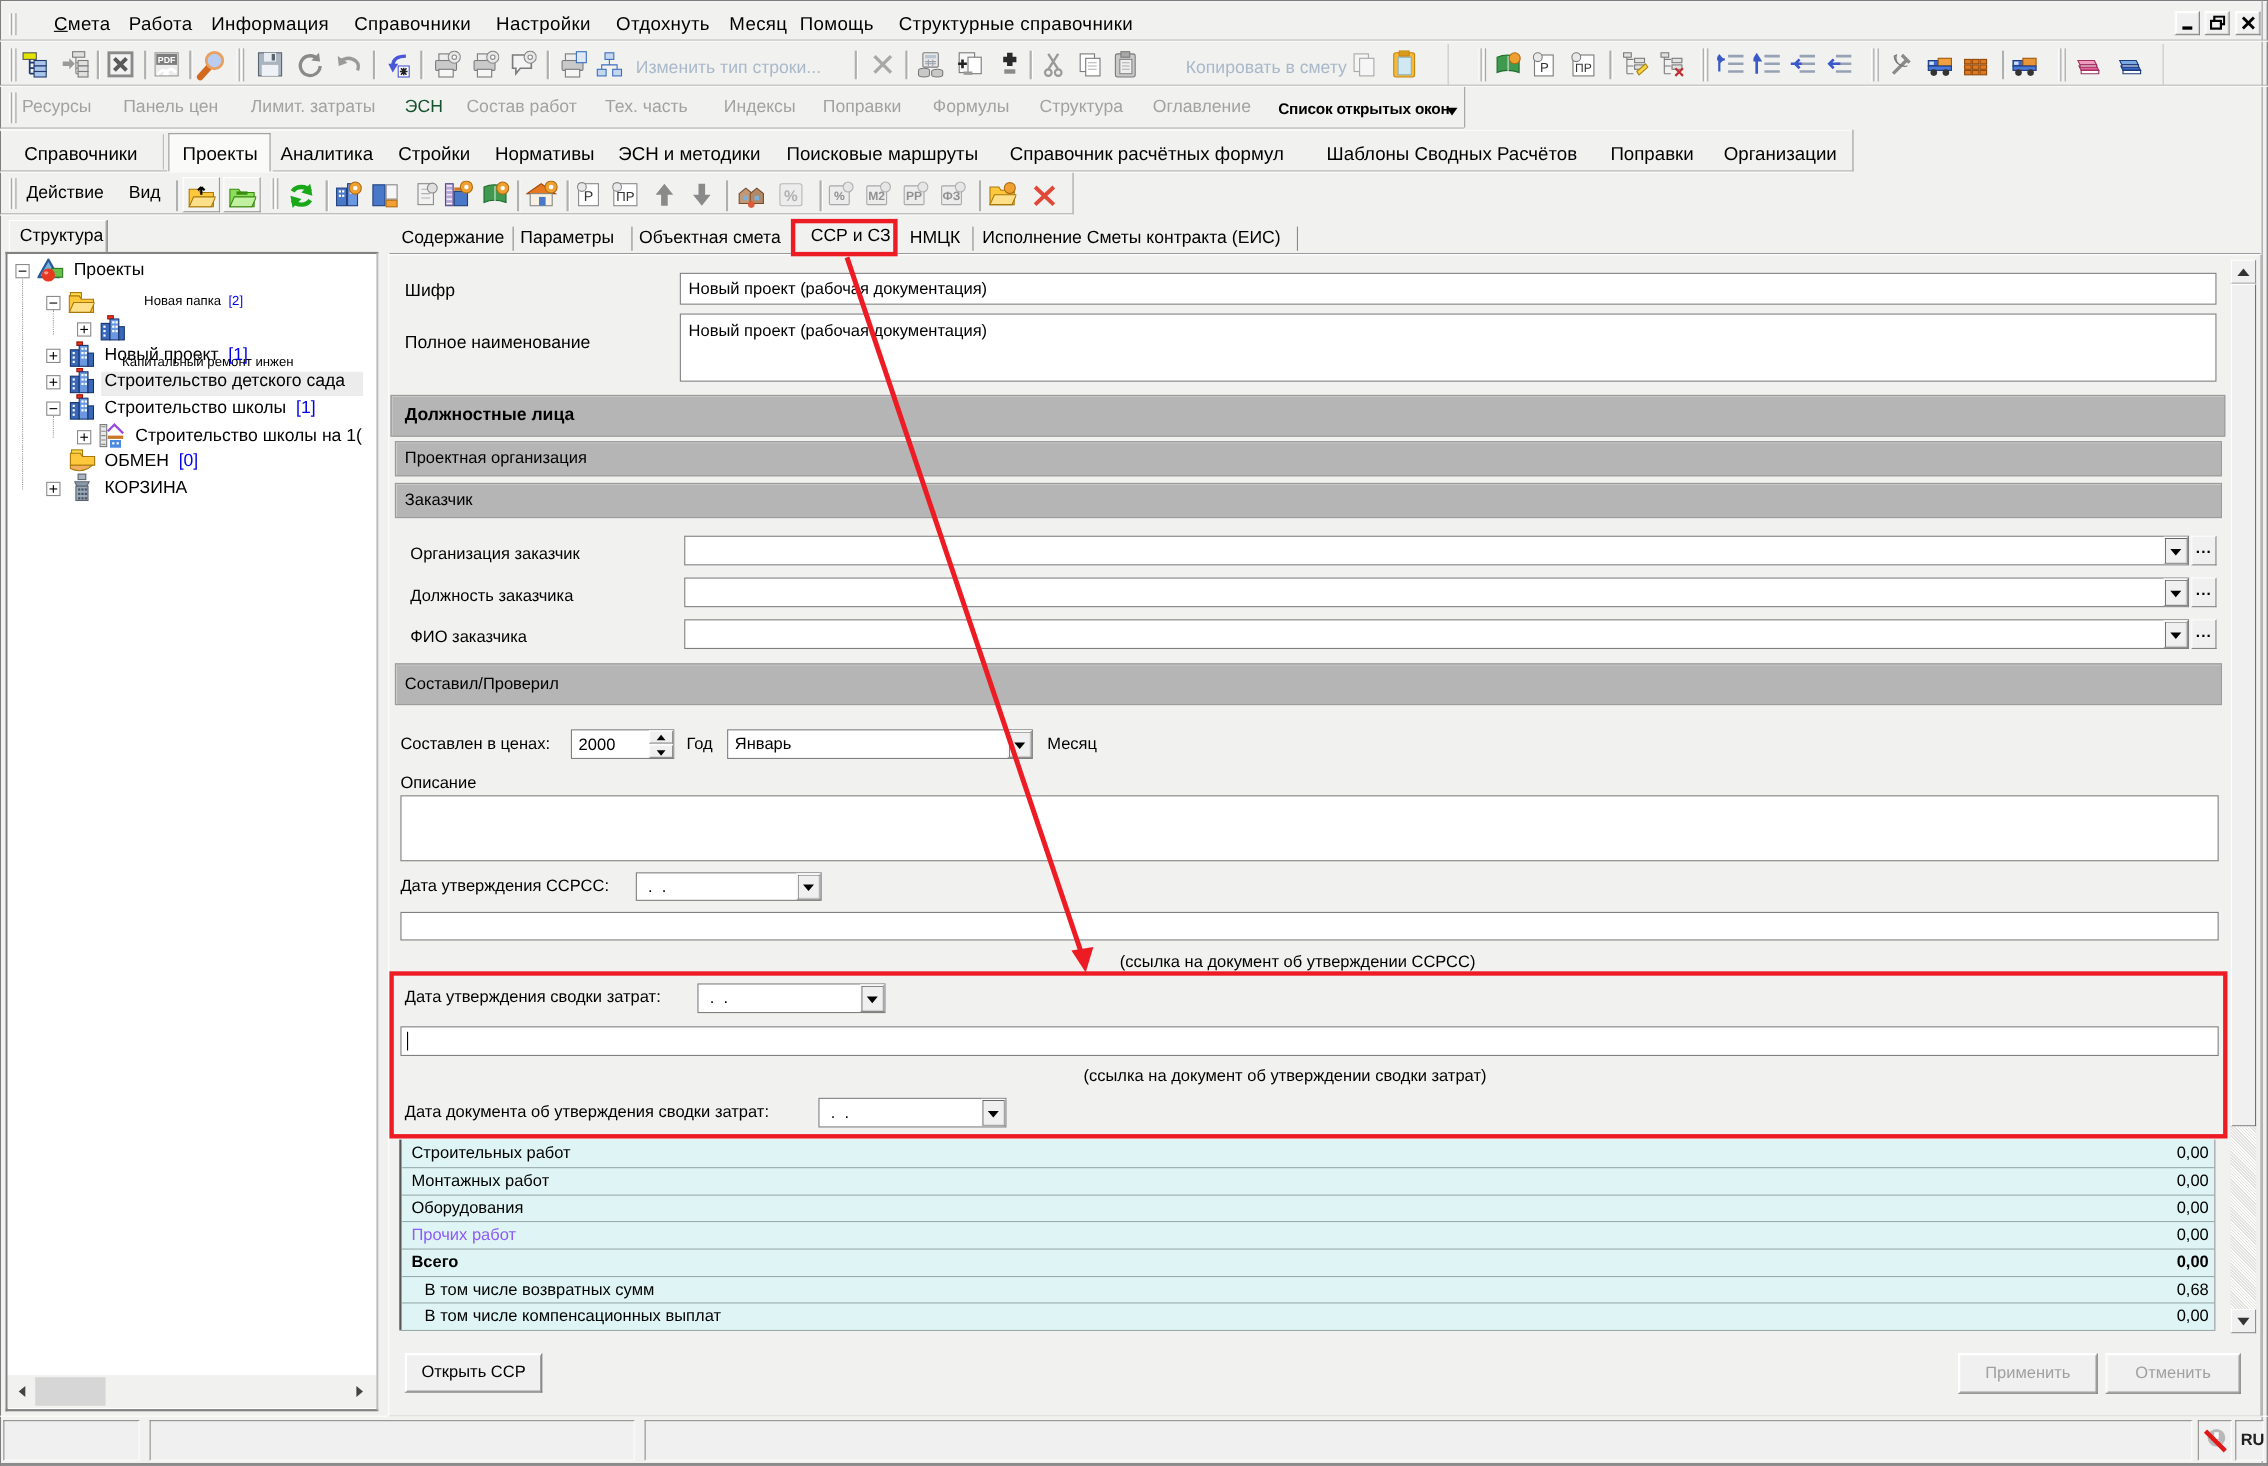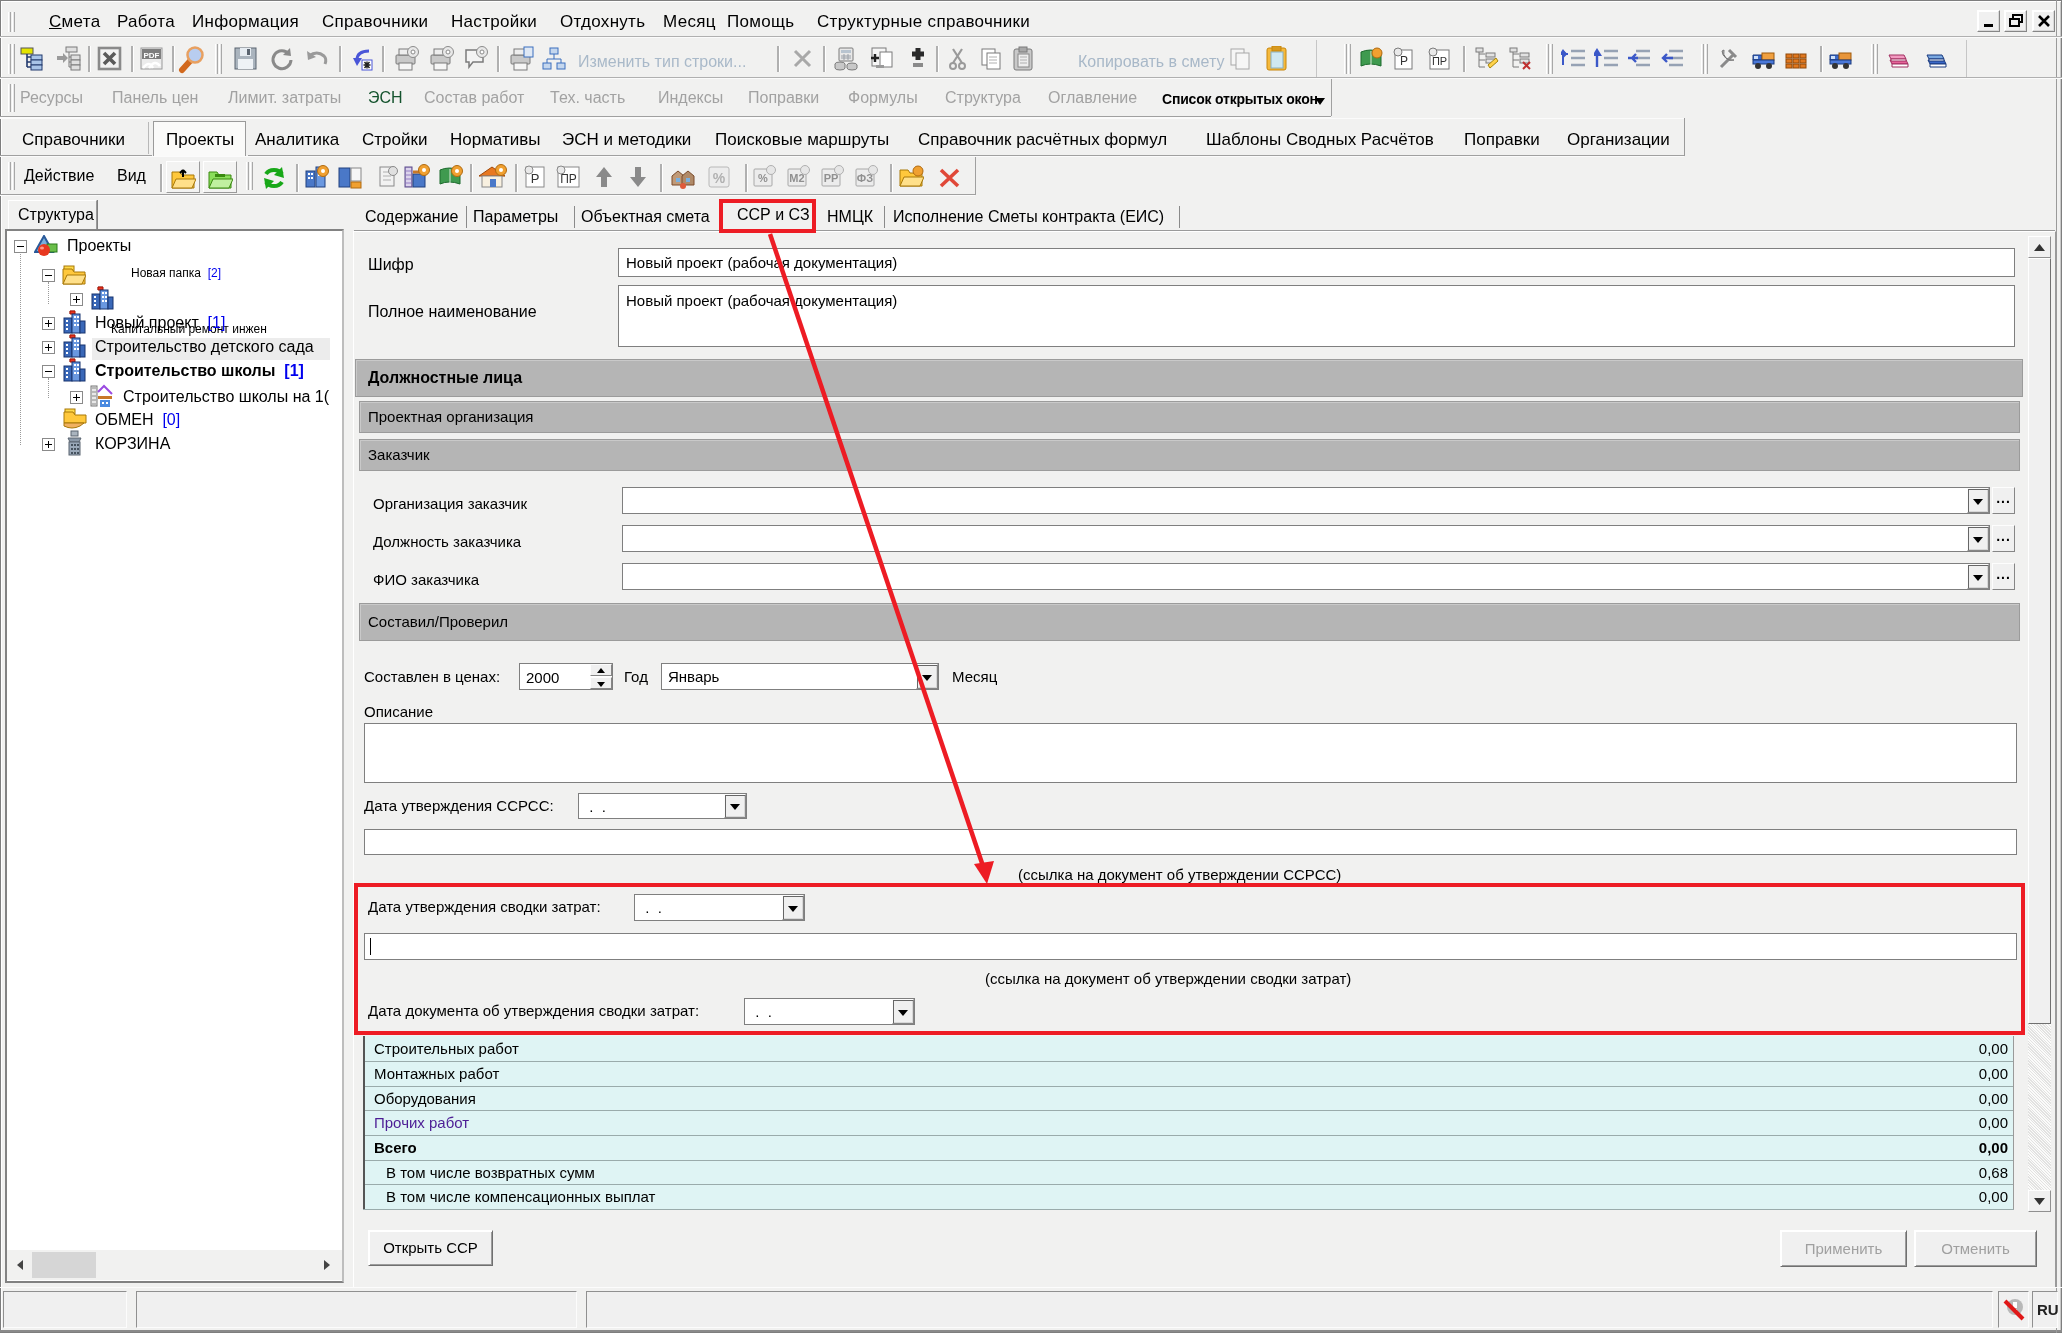--- a/index.html
+++ b/index.html
@@ -594,21 +594,21 @@
       <rect x="4" y="14" width="2" height="2"></rect>
       <rect x="4" y="18" width="2" height="2"></rect>
       <rect x="12" y="6" width="2" height="2"></rect>
       <rect x="15" y="6" width="2" height="2"></rect>
       <rect x="12" y="10" width="2" height="2"></rect>
       <rect x="15" y="10" width="2" height="2"></rect>
       <rect x="12" y="14" width="2" height="2"></rect>
       <rect x="15" y="14" width="2" height="2"></rect>
     </g>
   </svg>
-<div class="txt" style="left:95px;top:362px;font-size:16px;color:#000;font-weight:bold;">Строительство школы&nbsp;&nbsp;<span style="color:#0000ee">[1]</span></div>
+<div class="txt" style="left:95px;top:362px;font-size:16px;color:#000;font-weight:normal;">Строительство школы&nbsp;&nbsp;<span style="color:#0000ee">[1]</span></div>
 <div class="a" style="left:70px;top:391px;width:13px;height:13px;background:#fff;border:1px solid #8a8a8a"></div>
 <div class="hl" style="left:73px;top:397px;width:7px;height:1px;background:#000"></div>
 <div class="vl" style="left:76px;top:394px;height:7px;width:1px;background:#000"></div>
 <svg class="a" style="left:90px;top:384px" width="24" height="24" viewBox="0 0 24 24">
     <rect x="1" y="2" width="6" height="20" fill="#e8e8e8" stroke="#777"></rect>
     <path d="M2 4 h4 M2 8 h4 M2 12 h4 M2 16 h4 M2 20 h4" stroke="#888"></path>
     <path d="M8 8 l6 -6 8 8" stroke="#9a4ae0" stroke-width="2" fill="none"></path>
     <rect x="8" y="12" width="14" height="3" fill="#c87828"></rect>
     <rect x="10" y="16" width="10" height="7" fill="#4a8ae0"></rect>
     <rect x="12" y="18" width="2" height="2" fill="#fff"></rect>
@@ -732,21 +732,21 @@
 <div class="a" style="left:363px;top:1036px;width:1651px;height:173px;background:#dff4f4;border-left:2px solid #555;border-right:1px solid #9a9a9a"></div>
 <div class="txt" style="left:374px;top:1040px;font-size:15px;color:#000;font-weight:normal;">Строительных работ</div>
 <div class="txt" style="left:1908px;top:1040px;width:100px;text-align:right;font-size:15px;font-weight:normal">0,00</div>
 <div class="hl" style="left:365px;top:1061px;width:1648px;height:1px;background:#9aabab"></div>
 <div class="txt" style="left:374px;top:1065px;font-size:15px;color:#000;font-weight:normal;">Монтажных работ</div>
 <div class="txt" style="left:1908px;top:1065px;width:100px;text-align:right;font-size:15px;font-weight:normal">0,00</div>
 <div class="hl" style="left:365px;top:1086px;width:1648px;height:1px;background:#9aabab"></div>
 <div class="txt" style="left:374px;top:1090px;font-size:15px;color:#000;font-weight:normal;">Оборудования</div>
 <div class="txt" style="left:1908px;top:1090px;width:100px;text-align:right;font-size:15px;font-weight:normal">0,00</div>
 <div class="hl" style="left:365px;top:1110px;width:1648px;height:1px;background:#9aabab"></div>
-<div class="txt" style="left:374px;top:1114px;font-size:15px;color:#4c1d95;font-weight:normal;">Прочих работ</div>
+<div class="txt" style="left:374px;top:1114px;font-size:15px;color:#8b5cf6;font-weight:normal;">Прочих работ</div>
 <div class="txt" style="left:1908px;top:1114px;width:100px;text-align:right;font-size:15px;font-weight:normal">0,00</div>
 <div class="hl" style="left:365px;top:1135px;width:1648px;height:1px;background:#9aabab"></div>
 <div class="txt" style="left:374px;top:1139px;font-size:15px;color:#000;font-weight:bold;">Всего</div>
 <div class="txt" style="left:1908px;top:1139px;width:100px;text-align:right;font-size:15px;font-weight:bold">0,00</div>
 <div class="hl" style="left:365px;top:1160px;width:1648px;height:1px;background:#9aabab"></div>
 <div class="txt" style="left:386px;top:1164px;font-size:15px;color:#000;font-weight:normal;">В том числе возвратных сумм</div>
 <div class="txt" style="left:1908px;top:1164px;width:100px;text-align:right;font-size:15px;font-weight:normal">0,68</div>
 <div class="hl" style="left:365px;top:1184px;width:1648px;height:1px;background:#9aabab"></div>
 <div class="txt" style="left:386px;top:1188px;font-size:15px;color:#000;font-weight:normal;">В том числе компенсационных выплат</div>
 <div class="txt" style="left:1908px;top:1188px;width:100px;text-align:right;font-size:15px;font-weight:normal">0,00</div>

